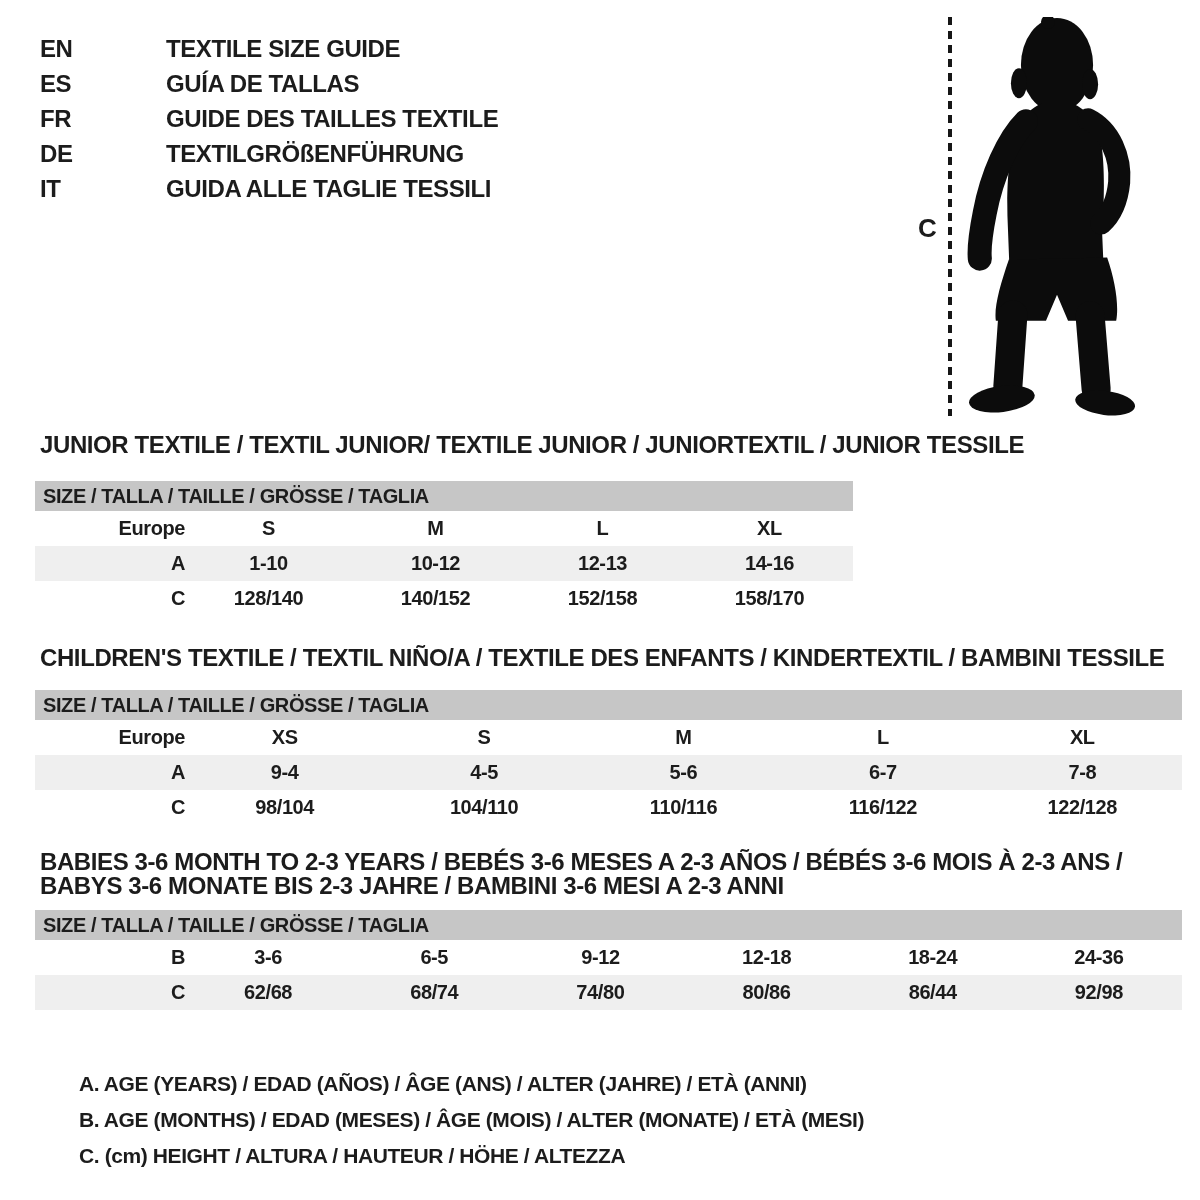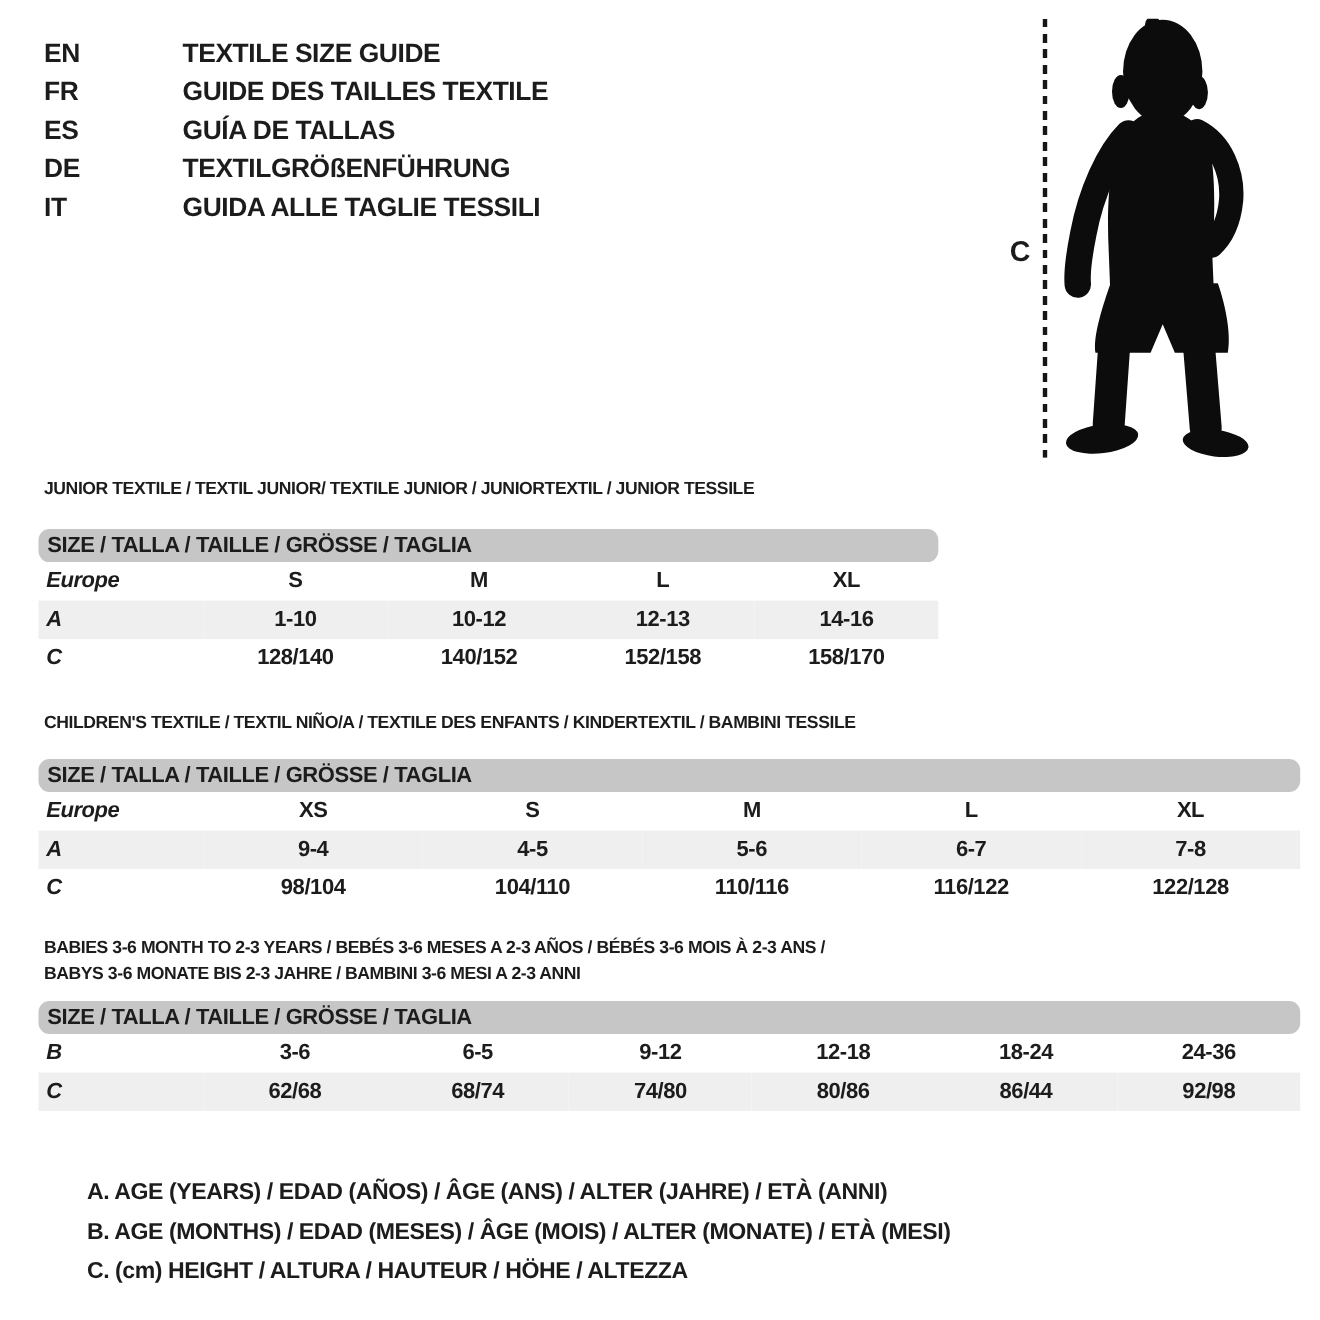--- a/index.html
+++ b/index.html
@@ -24,53 +24,53 @@
     background:repeating-linear-gradient(to bottom, #161616 0 8px, transparent 8px 14px);
   }
   .measure-label { position:absolute; left:918px; top:213px; font-size:26px; }
   .toddler { position:absolute; left:963px; top:17px; width:177px; height:401px; }
 
   
   .tbl-section { position:absolute; left:35px; }
   #junior   { top:433px; width:818px; }
   #children { top:646px; width:1147px; }
   #babies   { top:850px; width:1147px; }
-  .tbl-title { font-size:16px; line-height:24px; padding-left:5px; white-space:nowrap; }
+  .tbl-title { font-size:24px; line-height:24px; padding-left:5px; white-space:nowrap; }
   #junior .size-bar   { margin-top:24px; }
   #children .size-bar { margin-top:20px; }
   #babies .size-bar   { margin-top:12px; }
   .size-bar {
     background:#c6c6c6; height:30px; line-height:30px;
-    padding-left:8px; font-size:20px;border-radius:10px;
+    padding-left:8px; font-size:20px;
   }
   table { width:100%; border-collapse:collapse; table-layout:fixed; }
   td { height:35px; font-size:20px; text-align:center; vertical-align:middle; }
-  td.lbl { text-align:left; padding-left:7px;font-style:italic; }
+  td.lbl { text-align:right; padding-left:7px; }
   #junior td.lbl, #children td.lbl, #babies td.lbl { width:150px; }
   tr.r-alt { background:#efefef; }
 
   
   .legend { position:absolute; left:40px; top:1066px; }
   .legend-line { font-size:21px; line-height:36px; white-space:nowrap;margin-left:39px; }
 </style>
 </head>
 <body>
 
 <header class="lang-header">
   <div class="lang-row">
     <span class="lang-code">EN</span>
     <span class="lang-label">TEXTILE SIZE GUIDE</span>
   </div>
   <div class="lang-row">
+    <span class="lang-code">ES</span>
+    <span class="lang-label">GUÍA DE TALLAS</span>
+  </div>
+  <div class="lang-row">
     <span class="lang-code">FR</span>
     <span class="lang-label">GUIDE DES TAILLES TEXTILE</span>
-  </div>
-  <div class="lang-row">
-    <span class="lang-code">ES</span>
-    <span class="lang-label">GUÍA DE TALLAS</span>
   </div>
   <div class="lang-row">
     <span class="lang-code">DE</span>
     <span class="lang-label">TEXTILGRÖßENFÜHRUNG</span>
   </div>
   <div class="lang-row">
     <span class="lang-code">IT</span>
     <span class="lang-label">GUIDA ALLE TAGLIE TESSILI</span>
   </div>
 </header>

